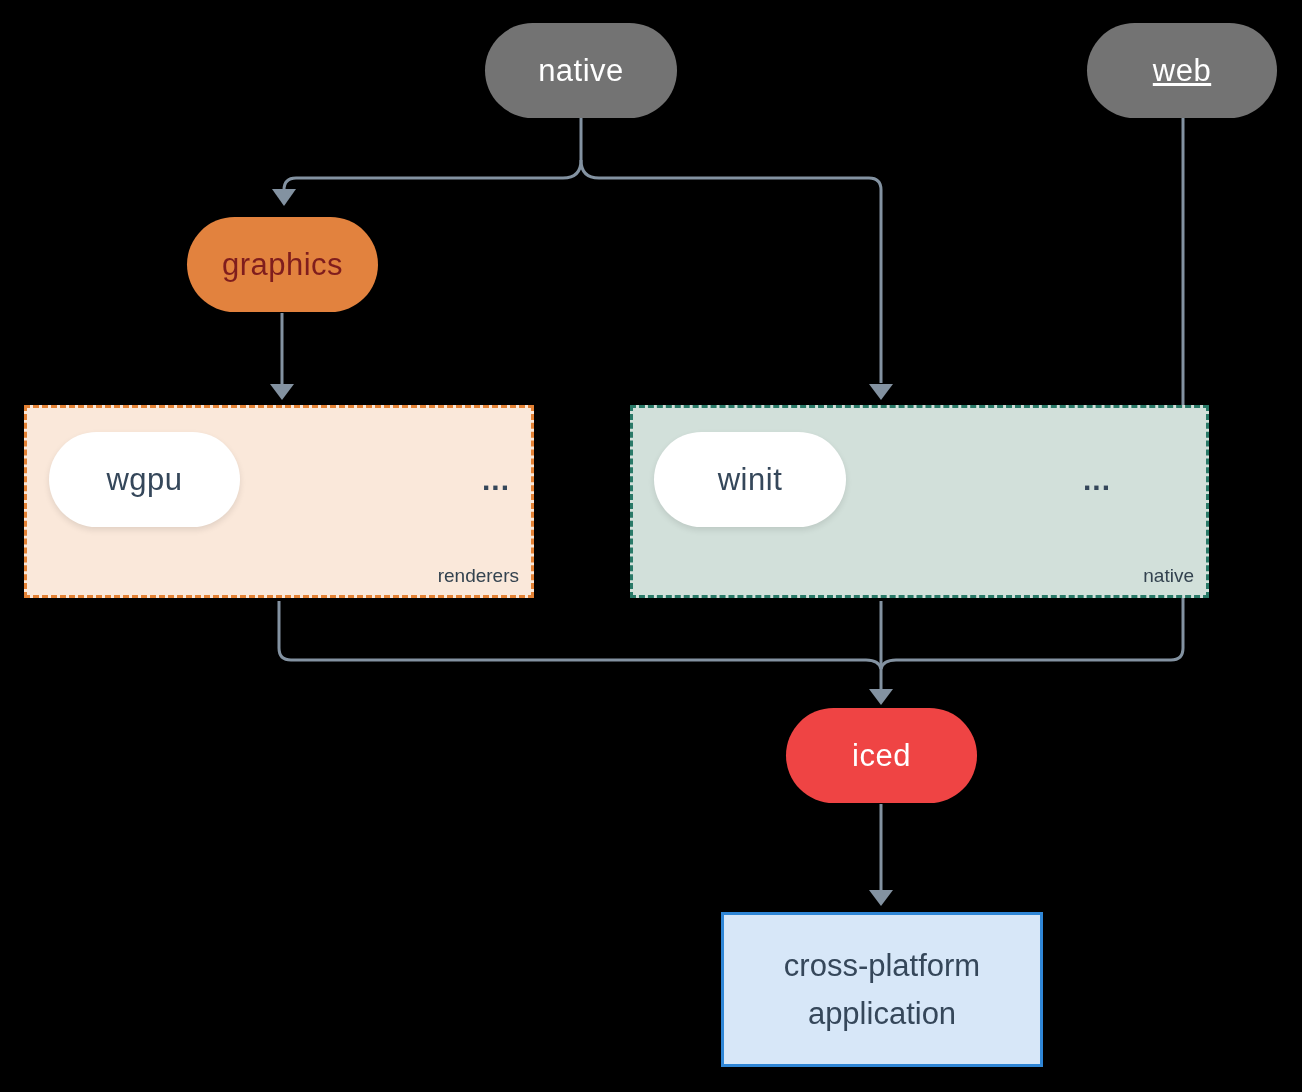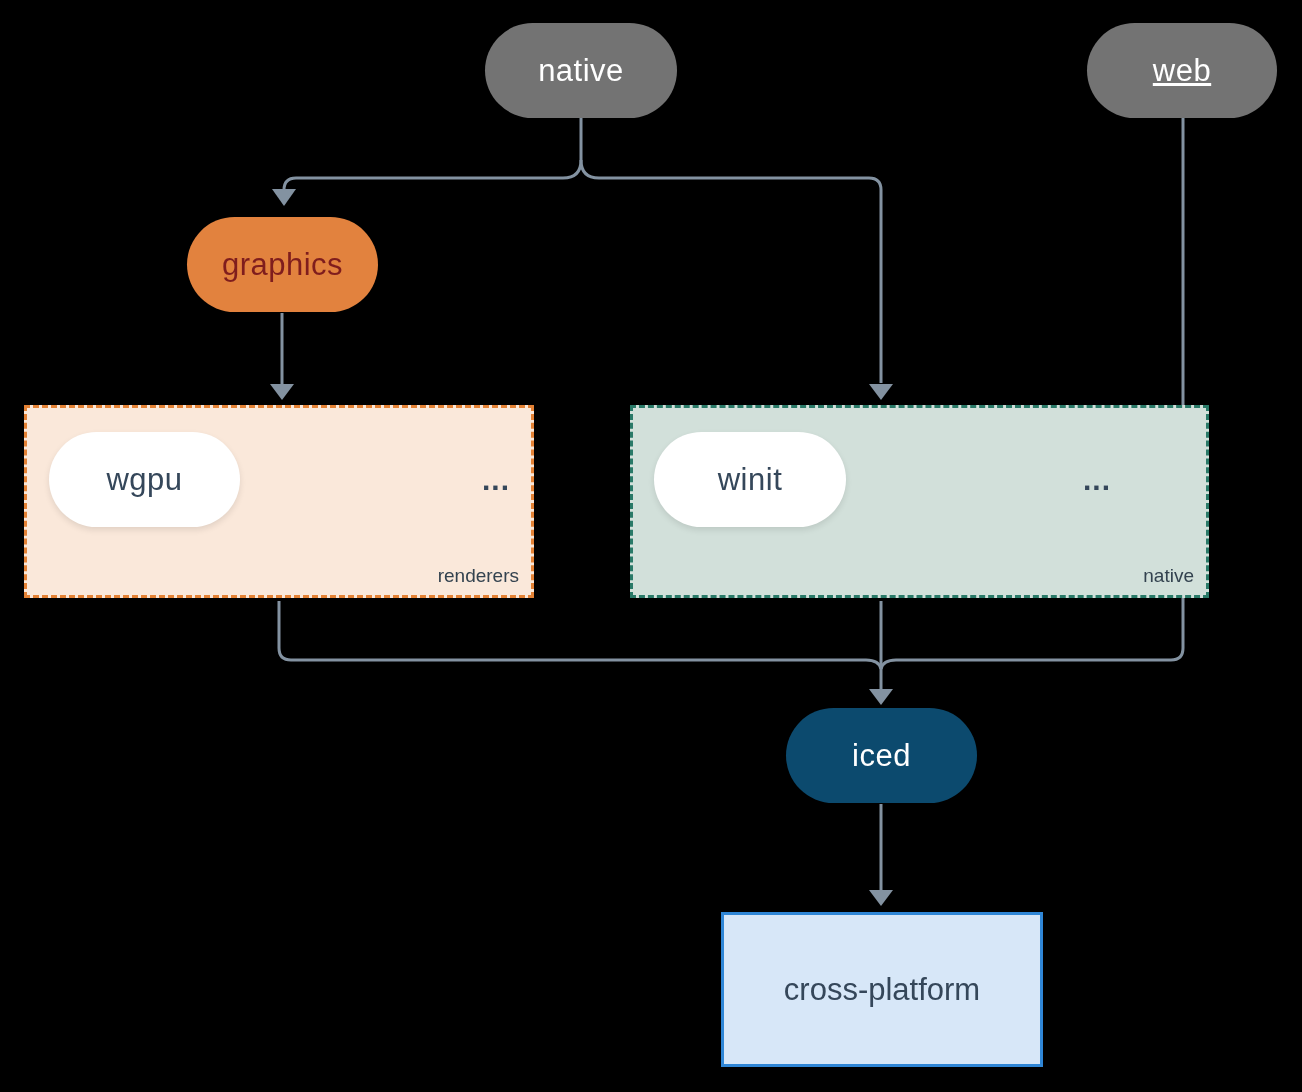--- a/index.html
+++ b/index.html
@@ -28,21 +28,21 @@
     display: flex;
     align-items: center;
     justify-content: center;
     height: 95px;
     border-radius: 48px;
     font-size: 31px;
     letter-spacing: 0.5px;
   }
   .pill.purple { background: #737373; color: #ffffff; }
   .pill.orange { background: #E2823E; color: #7f1d1d; }
-  .pill.blue   { background: #0c4a6e; color: #ffffff; }
+  .pill.blue   { background: #ef4444; color: #ffffff; }
   .pill.white  { background: #ffffff; color: #35475A; box-shadow: 0 3px 6px rgba(0,0,0,0.10); }
 
   .group {
     position: absolute;
     top: 405px;
     height: 193px;
   }
   .group.renderers {
     left: 24px; width: 510px;
     background: #FAE8DA;
@@ -152,15 +152,16 @@
     <div class="ellipsis ellipsis-shells">...</div>
     <div class="group-label">native</div>
   </div>
 
   <div class="pill blue node-iced">
     <span>iced</span>
   </div>
 
   <div class="app-box">
     <div>cross-platform</div>
+    <div>application</div>
   </div>
 
 </div>
 
 </body></html>

